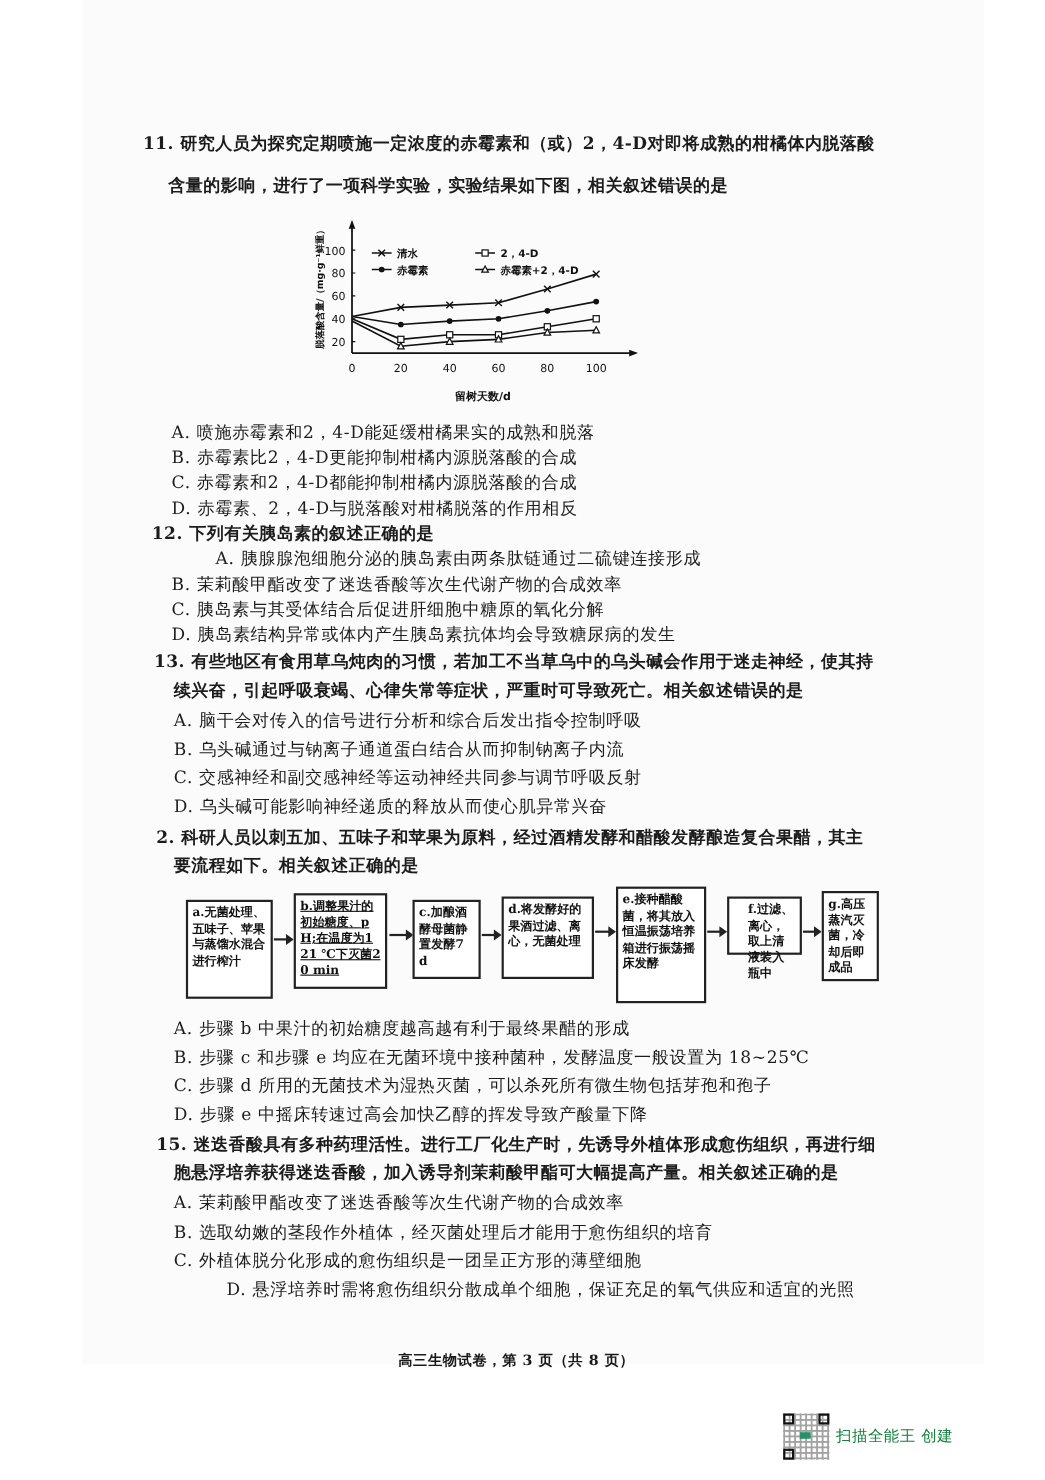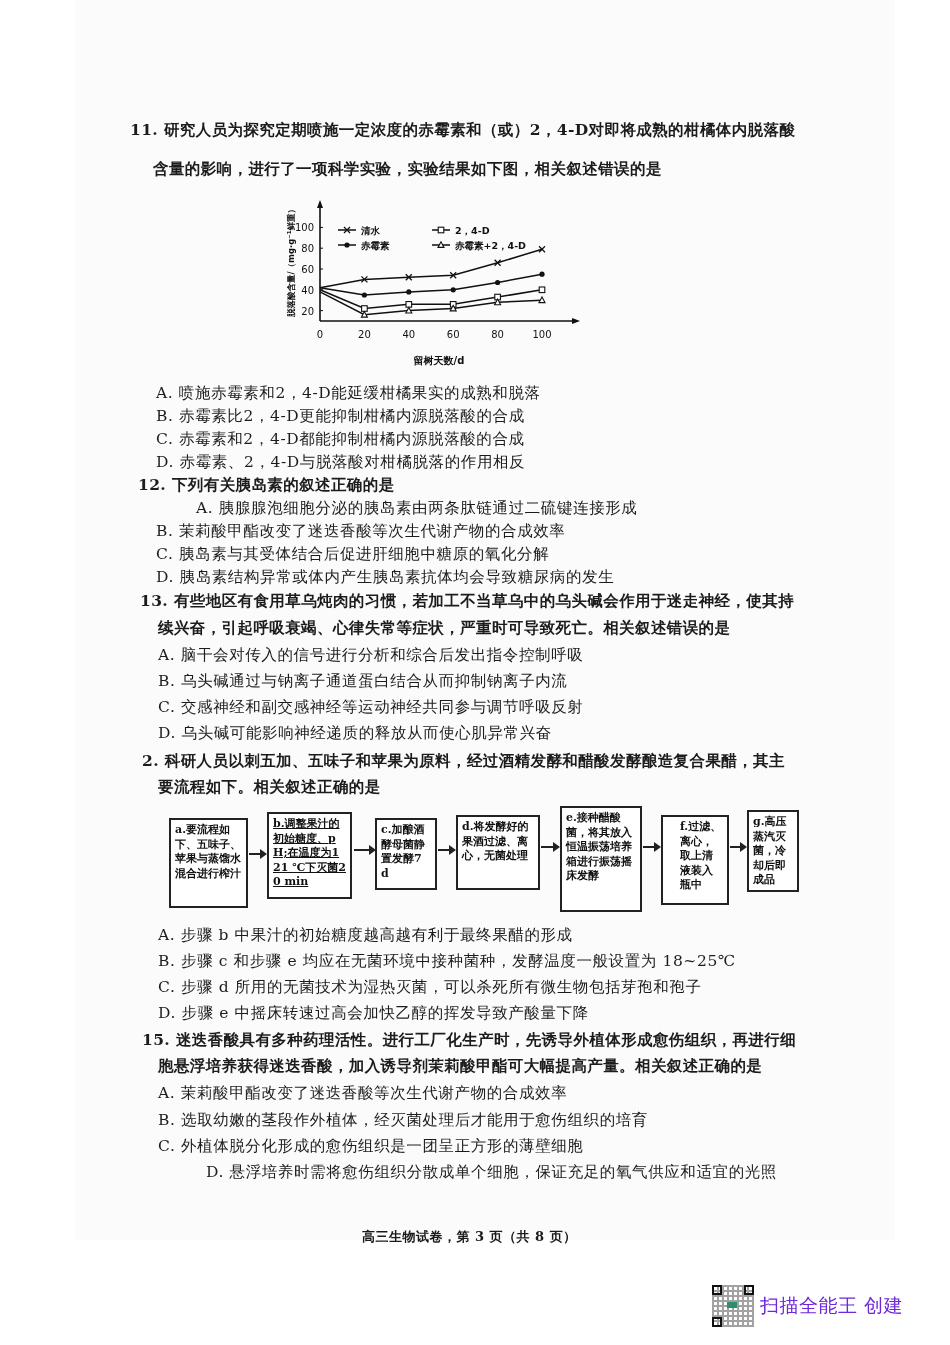--- a/index.html
+++ b/index.html
@@ -36,21 +36,21 @@
   .qr .fp { position: absolute; width: 10px; height: 10px; border: 2px solid #111; box-sizing: border-box; }
   .qr .dots {
     position: absolute; left: 0; top: 0; width: 42px; height: 42px;
     background-image:
       linear-gradient(90deg, #333 2px, transparent 2px),
       linear-gradient(#333 2px, transparent 2px);
     background-size: 5px 7px, 7px 5px;
     opacity: 0.45;
   }
   .qr .mid { position: absolute; left: 15px; top: 17px; width: 10px; height: 6px; background: #2a8f6a; }
-  .scanner-text { font-family: "DejaVu Sans", sans-serif; font-size: 19px; margin-left: 6px; color: #6d28d9; letter-spacing: 0.5px; }
+  .scanner-text { font-family: "DejaVu Sans", sans-serif; font-size: 14px; margin-left: 6px; color: #15803d; letter-spacing: 0.5px; }
 </style>
 </head>
 <body>
 
 <div class="page-shade"></div>
 
 <div class="line" style="left:130px;top:120px;">11. 研究人员为探究定期喷施一定浓度的赤霉素和（或）2，4-D对即将成熟的柑橘体内脱落酸</div>
 <div class="line" style="left:153px;top:159px;">含量的影响，进行了一项科学实验，实验结果如下图，相关叙述错误的是</div>
 
 <div class="chart-wrap">
@@ -137,31 +137,31 @@
 <div class="line" style="left:158px;top:618px;">续兴奋，引起呼吸衰竭、心律失常等症状，严重时可导致死亡。相关叙述错误的是</div>
 <div class="line opt" style="left:158px;top:645px;">A. 脑干会对传入的信号进行分析和综合后发出指令控制呼吸</div>
 <div class="line opt" style="left:158px;top:671px;">B. 乌头碱通过与钠离子通道蛋白结合从而抑制钠离子内流</div>
 <div class="line opt" style="left:158px;top:697px;">C. 交感神经和副交感神经等运动神经共同参与调节呼吸反射</div>
 <div class="line opt" style="left:158px;top:723px;">D. 乌头碱可能影响神经递质的释放从而使心肌异常兴奋</div>
 
 <div class="line" style="left:142px;top:751px;">2. 科研人员以刺五加、五味子和苹果为原料，经过酒精发酵和醋酸发酵酿造复合果醋，其主</div>
 <div class="line" style="left:158px;top:777px;">要流程如下。相关叙述正确的是</div>
 
 <div>
-  <div class="flow-box" style="left:169px;top:818px;width:79px;height:90px;">a.要流程如下、五味子、苹果与蒸馏水混合进行榨汁</div>
+  <div class="flow-box" style="left:169px;top:818px;width:79px;height:90px;">a.无菌处理、五味子、苹果与蒸馏水混合进行榨汁</div>
   <div class="flow-arrow" style="left:249px;top:853px;width:16px;"></div>
   <div class="flow-box" style="left:267px;top:812px;width:85px;height:87px;text-decoration:underline;">b.调整果汁的初始糖度、pH;在温度为121 ℃下灭菌20 min</div>
   <div class="flow-arrow" style="left:354px;top:849px;width:20px;"></div>
   <div class="flow-box" style="left:375px;top:818px;width:62px;height:72px;">c.加酿酒酵母菌静置发酵7 d</div>
   <div class="flow-arrow" style="left:438px;top:849px;width:16px;"></div>
   <div class="flow-box" style="left:456px;top:815px;width:84px;height:75px;">d.将发酵好的果酒过滤、离心，无菌处理</div>
   <div class="flow-arrow" style="left:541px;top:846px;width:17px;"></div>
   <div class="flow-box" style="left:560px;top:806px;width:82px;height:106px;">e.接种醋酸菌，将其放入恒温振荡培养箱进行振荡摇床发酵</div>
   <div class="flow-arrow" style="left:643px;top:846px;width:16px;"></div>
-  <div class="flow-box" style="left:661px;top:815px;width:68px;height:90px;padding-left:17px;">f.过滤、离心，取上清液装入瓶中</div>
+  <div class="flow-box" style="left:661px;top:815px;width:68px;height:53px;padding-left:17px;">f.过滤、离心，取上清液装入瓶中</div>
   <div class="flow-arrow" style="left:730px;top:846px;width:15px;"></div>
   <div class="flow-box" style="left:747px;top:810px;width:52px;height:82px;">g.高压蒸汽灭菌，冷却后即成品</div>
 </div>
 
 <div class="line opt" style="left:158px;top:925px;">A. 步骤 b 中果汁的初始糖度越高越有利于最终果醋的形成</div>
 <div class="line opt" style="left:158px;top:951px;">B. 步骤 c 和步骤 e 均应在无菌环境中接种菌种，发酵温度一般设置为 18~25℃</div>
 <div class="line opt" style="left:158px;top:977px;">C. 步骤 d 所用的无菌技术为湿热灭菌，可以杀死所有微生物包括芽孢和孢子</div>
 <div class="line opt" style="left:158px;top:1003px;text-align:right;">D. 步骤 e 中摇床转速过高会加快乙醇的挥发导致产酸量下降</div>
 
 <div class="line" style="left:142px;top:1030px;">15. 迷迭香酸具有多种药理活性。进行工厂化生产时，先诱导外植体形成愈伤组织，再进行细</div>

